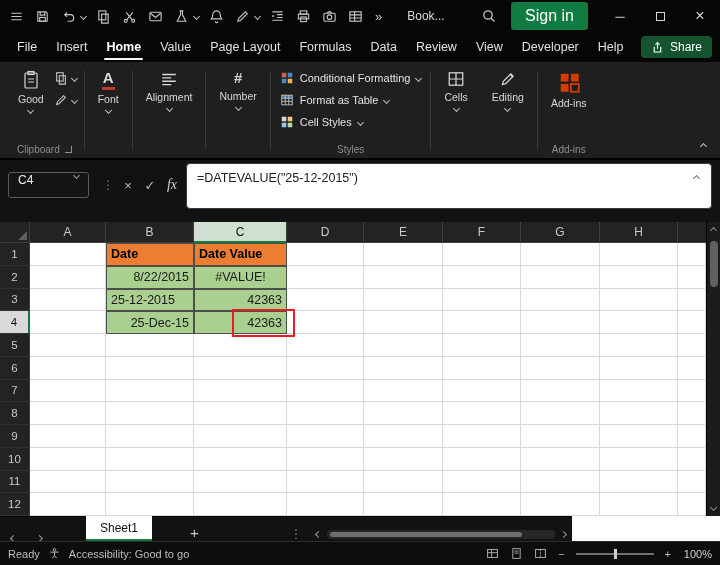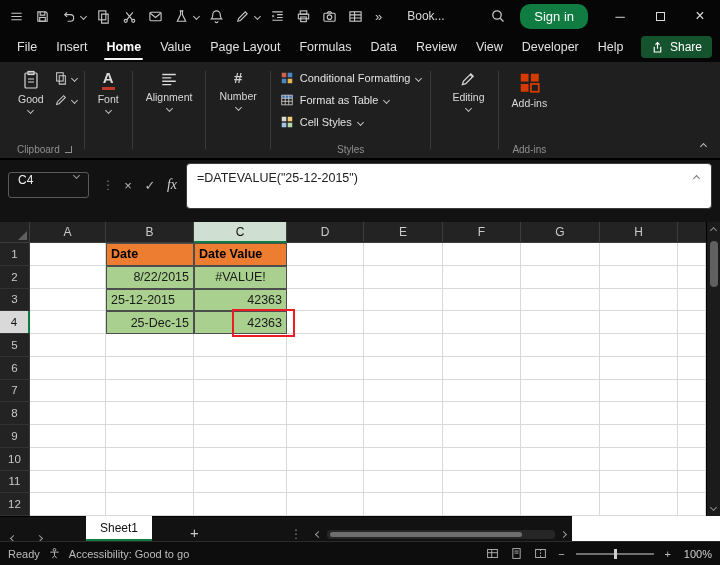--- a/index.html
+++ b/index.html
@@ -8,21 +8,21 @@
 svg{display:block}
 .cv{display:inline-block;width:5px;height:5px;border-right:1.3px solid #bdbdbd;border-bottom:1.3px solid #bdbdbd;transform:rotate(45deg)}
 .cvu{transform:rotate(-135deg)}.cvl{transform:rotate(135deg)}.cvr{transform:rotate(-45deg)}
 
 .titlebar{position:absolute;top:0;left:0;width:720px;height:32px;background:#060606;display:flex;align-items:center;padding-left:8px;gap:9px}
 .ticon{display:flex;align-items:center;justify-content:center;width:17px;height:17px}
 .qchev{margin-left:-5px}
 .tb-overflow{color:#c9c9c9;font-size:13px;margin-left:2px}
 .tb-title{color:#d9d9d9;font-size:12px;margin-left:16px;white-space:nowrap}
 .right-cluster{margin-left:auto;display:flex;align-items:center}
-.signin{background:#107C41;color:#fff;font-size:13px;padding:5px 14px;border-radius:10px;margin-left:14px;cursor:default}
+.signin{background:#107C41;color:#fff;font-size:16px;padding:5px 14px;border-radius:3px;margin-left:14px;cursor:default}
 .winbtns{display:flex;margin-left:12px}
 .winbtn{width:40px;height:32px;display:flex;align-items:center;justify-content:center;color:#d9d9d9;font-size:13px}
 .maxbox{width:9px;height:9px;border:1.2px solid #d9d9d9}
 
 .menubar{position:absolute;top:32px;left:0;width:720px;height:30px;background:#060606;display:flex;align-items:center;padding:0 8px 0 16px}
 .menu-tabs{display:flex;gap:17px;align-items:center}
 .mtab{font-size:12.5px;color:#e0e0e0;position:relative;padding:7px 1px;white-space:nowrap}
 .mtab.active{color:#fff;font-weight:bold}
 .mtab.active::after{content:"";position:absolute;left:-1px;right:-1px;bottom:1px;height:2.5px;background:#f5f5f5;border-radius:2px}
 .share{margin-left:auto;background:#14532d;color:#fff;display:flex;align-items:center;gap:6px;font-size:12px;padding:4px 10px;border-radius:4px}
@@ -330,20 +330,30 @@
         <span>Cell Styles</span>
         <span class="cv"></span>
       </div>
       <div class="rgroup-label">
         <span>Styles</span>
       </div>
     </div>
     <div class="rsep"></div>
 
     <div class="rgroup">
+      <div class="bigbtn">
+        <span>
+            <svg width="18" height="18" viewBox="0 0 16 16" fill="none" stroke="#d8d8d8" stroke-width="1.1">
+              <rect x="2" y="2.5" width="12" height="11"></rect>
+              <path d="M2 8h12M8 2.5v11"></path>
+            </svg>
+          </span>
+        <span class="lbl">Cells</span>
+        <span class="cv"></span>
+      </div>
       <div class="rgroup-label"></div>
     </div>
 
     <div class="rgroup">
       <div class="bigbtn">
         <span>
             <svg width="18" height="18" viewBox="0 0 16 16" fill="none" stroke="#d8d8d8" stroke-width="1.1">
               <path d="m3 13 .9-3L10.5 3.4l2.1 2.1L6 12.1z"></path>
               <path d="m10 4 2 2"></path>
             </svg>

